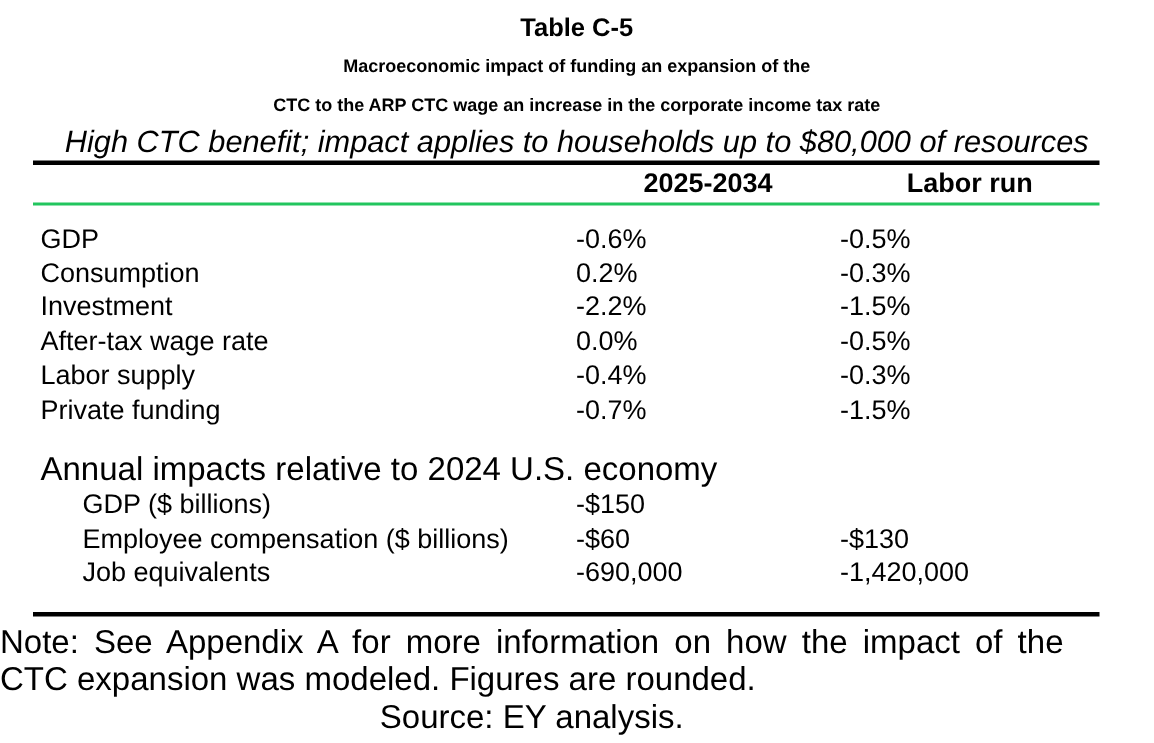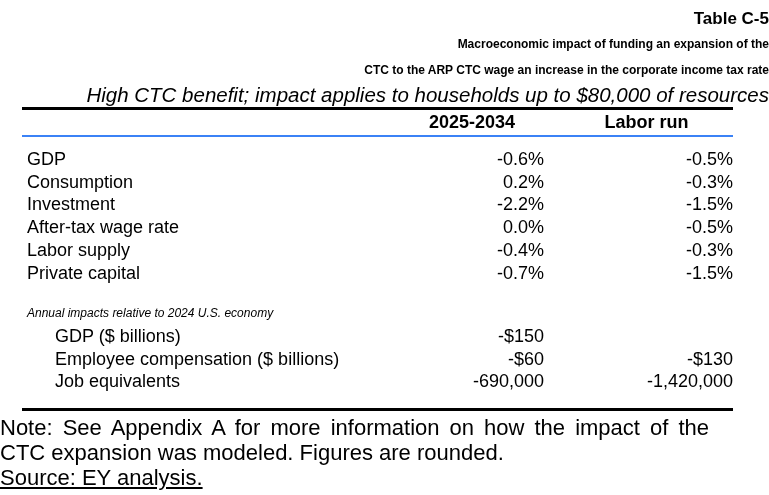--- a/index.html
+++ b/index.html
@@ -4,69 +4,67 @@
 <style>
   html, body { margin: 0; padding: 0; }
   body {
     width: 769px;
     height: 495px;
     background: #ffffff;
     color: #000000;
     font-family: "Liberation Sans", sans-serif;
     overflow: hidden;
   }
-  .header { text-align: right; padding-top: 6px; }
+  .header { text-align: center; padding-top: 6px; }
   .table-number { font-weight: bold; font-size: 17px; line-height: 25px; }
   .title-line { font-weight: bold; font-size: 12px; line-height: 26px; white-space: nowrap; }
   .subtitle { font-style: italic; font-size: 20.5px; line-height: 24px; white-space: nowrap; }
 
   .data-table {
     margin-left: 22px;
     width: 711px;
     border-top: 3px solid #000;
     border-bottom: 3px solid #000;
     padding-bottom: 15px;
   }
   .head-row {
     display: grid;
     grid-template-columns: 1fr 176px 173px;
     font-weight: bold;
     font-size: 18px;
     line-height: 23px;
     padding: 1px 0;
-    border-bottom: 2px solid #3b82f6;
+    border-bottom: 2px solid #22c55e;
   }
   .head-row .col-head { text-align: center; }
   .tbody { padding-top: 11px; font-size: 18px; }
   .row {
     display: grid;
     grid-template-columns: 1fr 176px 173px;
     line-height: 22.7px;
-    gap: 16px;
   }
   .row .label { padding-left: 5px; white-space: nowrap; }
   .row.indent .label { padding-left: 33px; }
-  .row .num { text-align: right; }
+  .row .num { text-align: left; }
   .section-gap { height: 18px; }
   .section-head {
-    font-style: italic;
-    font-size: 12px;
+    font-size: 22px;
     line-height: 22.7px;
     padding-left: 5px;
     white-space: nowrap;
   }
 
   .notes {
     margin-top: 4px;
     width: 709px;
     font-size: 22px;
     line-height: 25px;
   }
   .note-text { text-align: justify; }
-  .source-text { text-align: left; text-decoration: underline; }
+  .source-text { text-align: center; }
 </style>
 </head>
 <body>
 
 <div class="header">
   <div class="table-number">Table C-5</div>
   <div class="title-line">Macroeconomic impact of funding an expansion of the</div>
   <div class="title-line">CTC to the ARP CTC wage an increase in the corporate income tax rate</div>
   <div class="subtitle">High CTC benefit; impact applies to households up to $80,000 of resources</div>
 </div>
@@ -98,21 +96,21 @@
       <div class="label">After-tax wage rate</div>
       <div class="num">0.0%</div>
       <div class="num">-0.5%</div>
     </div>
     <div class="row">
       <div class="label">Labor supply</div>
       <div class="num">-0.4%</div>
       <div class="num">-0.3%</div>
     </div>
     <div class="row">
-      <div class="label">Private capital</div>
+      <div class="label">Private funding</div>
       <div class="num">-0.7%</div>
       <div class="num">-1.5%</div>
     </div>
 
     <div class="section-gap"></div>
 
     <div class="section-head">Annual impacts relative to 2024 U.S. economy</div>
 
     <div class="row indent">
       <div class="label">GDP ($ billions)</div>

